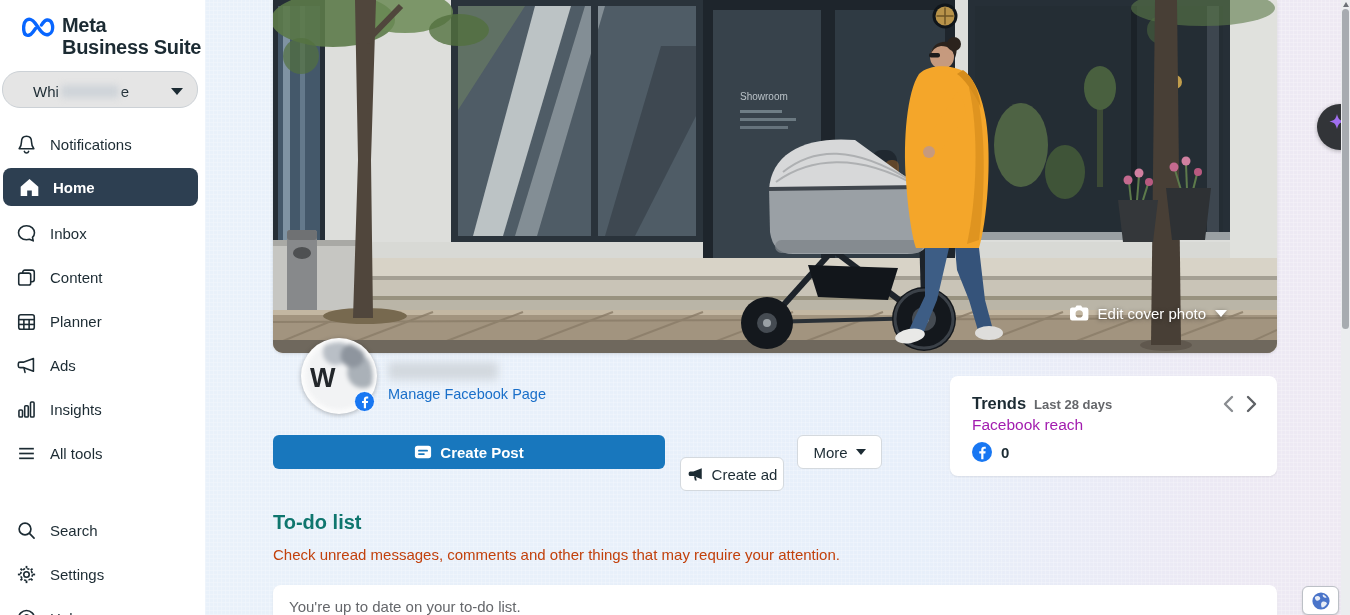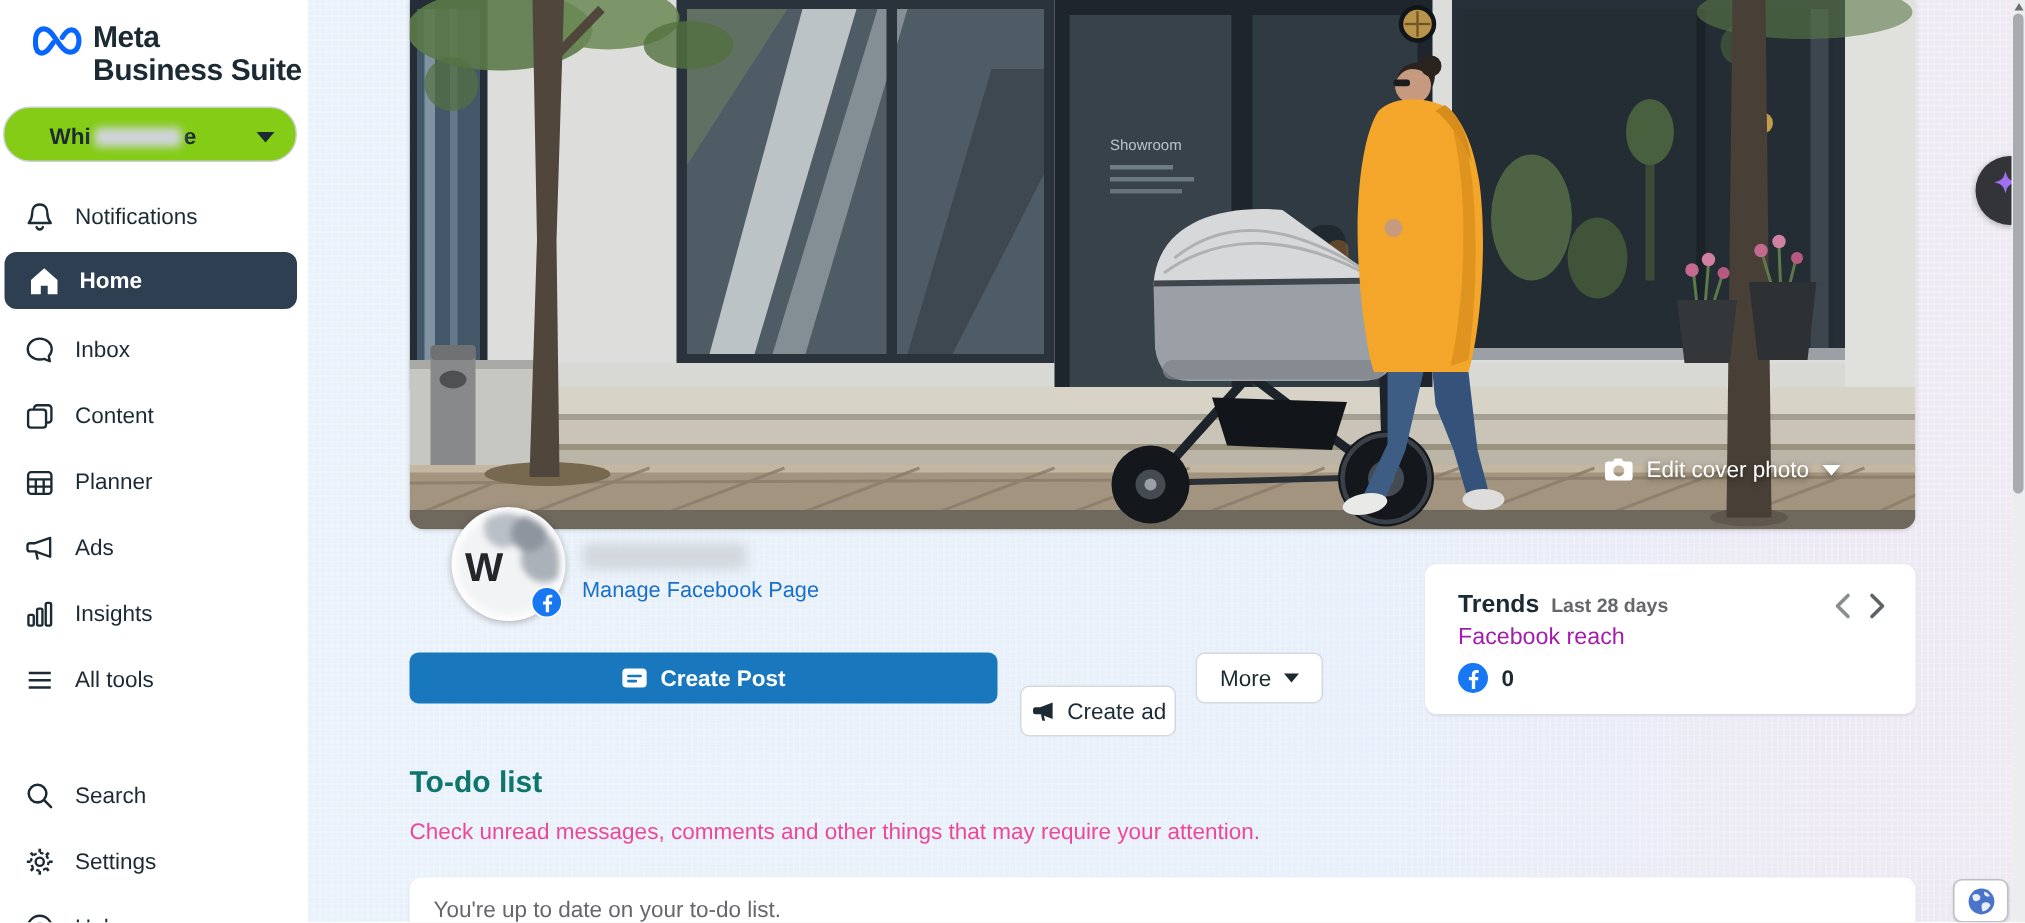--- a/index.html
+++ b/index.html
@@ -11,22 +11,22 @@
     background:linear-gradient(90deg,#e9f1fa 0%,#e7effa 62%,#ece9f4 88%,#eee9f3 100%); }
   .main-bg::after { content:""; position:absolute; inset:0; opacity:.45; pointer-events:none;
     background-image:repeating-linear-gradient(0deg,rgba(255,255,255,.5) 0 1px,transparent 1px 4px),
                      repeating-linear-gradient(90deg,rgba(255,255,255,.5) 0 1px,transparent 1px 4px); }
 
   
   .sidebar { position:absolute; left:0; top:0; width:205px; height:615px; background:#fff; z-index:20; }
   .logo { position:absolute; left:22px; top:14px; display:flex; align-items:flex-start; gap:4px; }
   .logo-inf { width:36px; height:22px; margin-top:2px; }
   .logo-text { color:#1c2b33; font-weight:700; font-size:20px; line-height:22px; letter-spacing:-.3px; }
-  .acct { position:absolute; left:2px; top:71px; width:196px; height:37px; background:#84cc16;
-    border:1px solid #ccd1d6; border-radius:18px; display:flex; align-items:center; padding:4px 14px 0 30px; cursor:pointer;font-weight:bold; }
+  .acct { position:absolute; left:2px; top:71px; width:196px; height:37px; background:#e5e5e5;
+    border:1px solid #ccd1d6; border-radius:18px; display:flex; align-items:center; padding:4px 14px 0 30px; cursor:pointer; }
   .acct-txt { font-size:15px; color:#1c2b33; display:flex; align-items:center; }
   .blur-bit { display:inline-block; width:58px; height:13px; margin:0 2px; background:#cfd4d9; border-radius:3px; filter:blur(3px); }
   .caret-down { width:0; height:0; border-left:6px solid transparent; border-right:6px solid transparent; border-top:7px solid #1c2b33; margin-left:auto; }
 
   .nav { position:absolute; left:0; top:122px; width:205px; }
   .nav-item { height:44px; display:flex; align-items:center; padding-left:16px; gap:13px; cursor:pointer;
     font-size:15px; color:#1c2b33; }
   .nav-item svg { width:21px; height:21px; flex:0 0 21px; }
   .nav-item.sel { background:#2d3f51; color:#fff; border-radius:8px; margin:2px 7px 5px 3px; height:38px; font-weight:600; }
   .nav-gap { height:33px; }
@@ -70,21 +70,21 @@
   .trends-title { font-size:16.5px; font-weight:700; color:#1c2b33; }
   .trends-period { font-size:13px; color:#65676b; font-weight:600; }
   .trends-metric { font-size:15.5px; color:#a21caf; margin-top:3px; }
   .trends-val { display:flex; align-items:center; gap:9px; margin-top:8px; }
   .trends-num { font-size:15px; font-weight:700; color:#1c2b33; }
   .trend-arrows { position:absolute; right:20px; top:19px; display:flex; gap:12px; }
   .trend-arrows svg { cursor:pointer; }
 
   
   .todo-title { position:absolute; left:273px; top:511px; font-size:20px; font-weight:700; color:#0f766e; z-index:6; }
-  .todo-sub { position:absolute; left:273px; top:546px; font-size:15px; color:#ec4899; z-index:6; }
+  .todo-sub { position:absolute; left:273px; top:546px; font-size:15px; color:#c2410c; z-index:6; }
   .todo-card { position:absolute; left:273px; top:585px; width:1004px; height:30px; background:#fff;
     border-radius:8px 8px 0 0; box-shadow:0 1px 2px rgba(0,0,0,.08); z-index:6; padding:13px 0 16px 16px; }
   .todo-empty { font-size:15px; color:#65676b; }
 
   
   .ai-btn { position:absolute; left:1317px; top:104px; width:46px; height:46px; border-radius:50%;
     background:#323438; z-index:30; cursor:pointer; box-shadow:0 1px 4px rgba(0,0,0,.3); }
   .globe-box { position:absolute; left:1302px; top:586px; width:37px; height:29px; background:#fff;
     border:1px solid #bcc0c6; border-radius:6px; z-index:30; display:flex; justify-content:center; padding-top:4px; cursor:pointer; box-shadow:0 1px 2px rgba(0,0,0,.15); }
   .scrollbar { position:absolute; right:0; top:0; width:9px; height:615px; background:#ebedef; z-index:40; }

